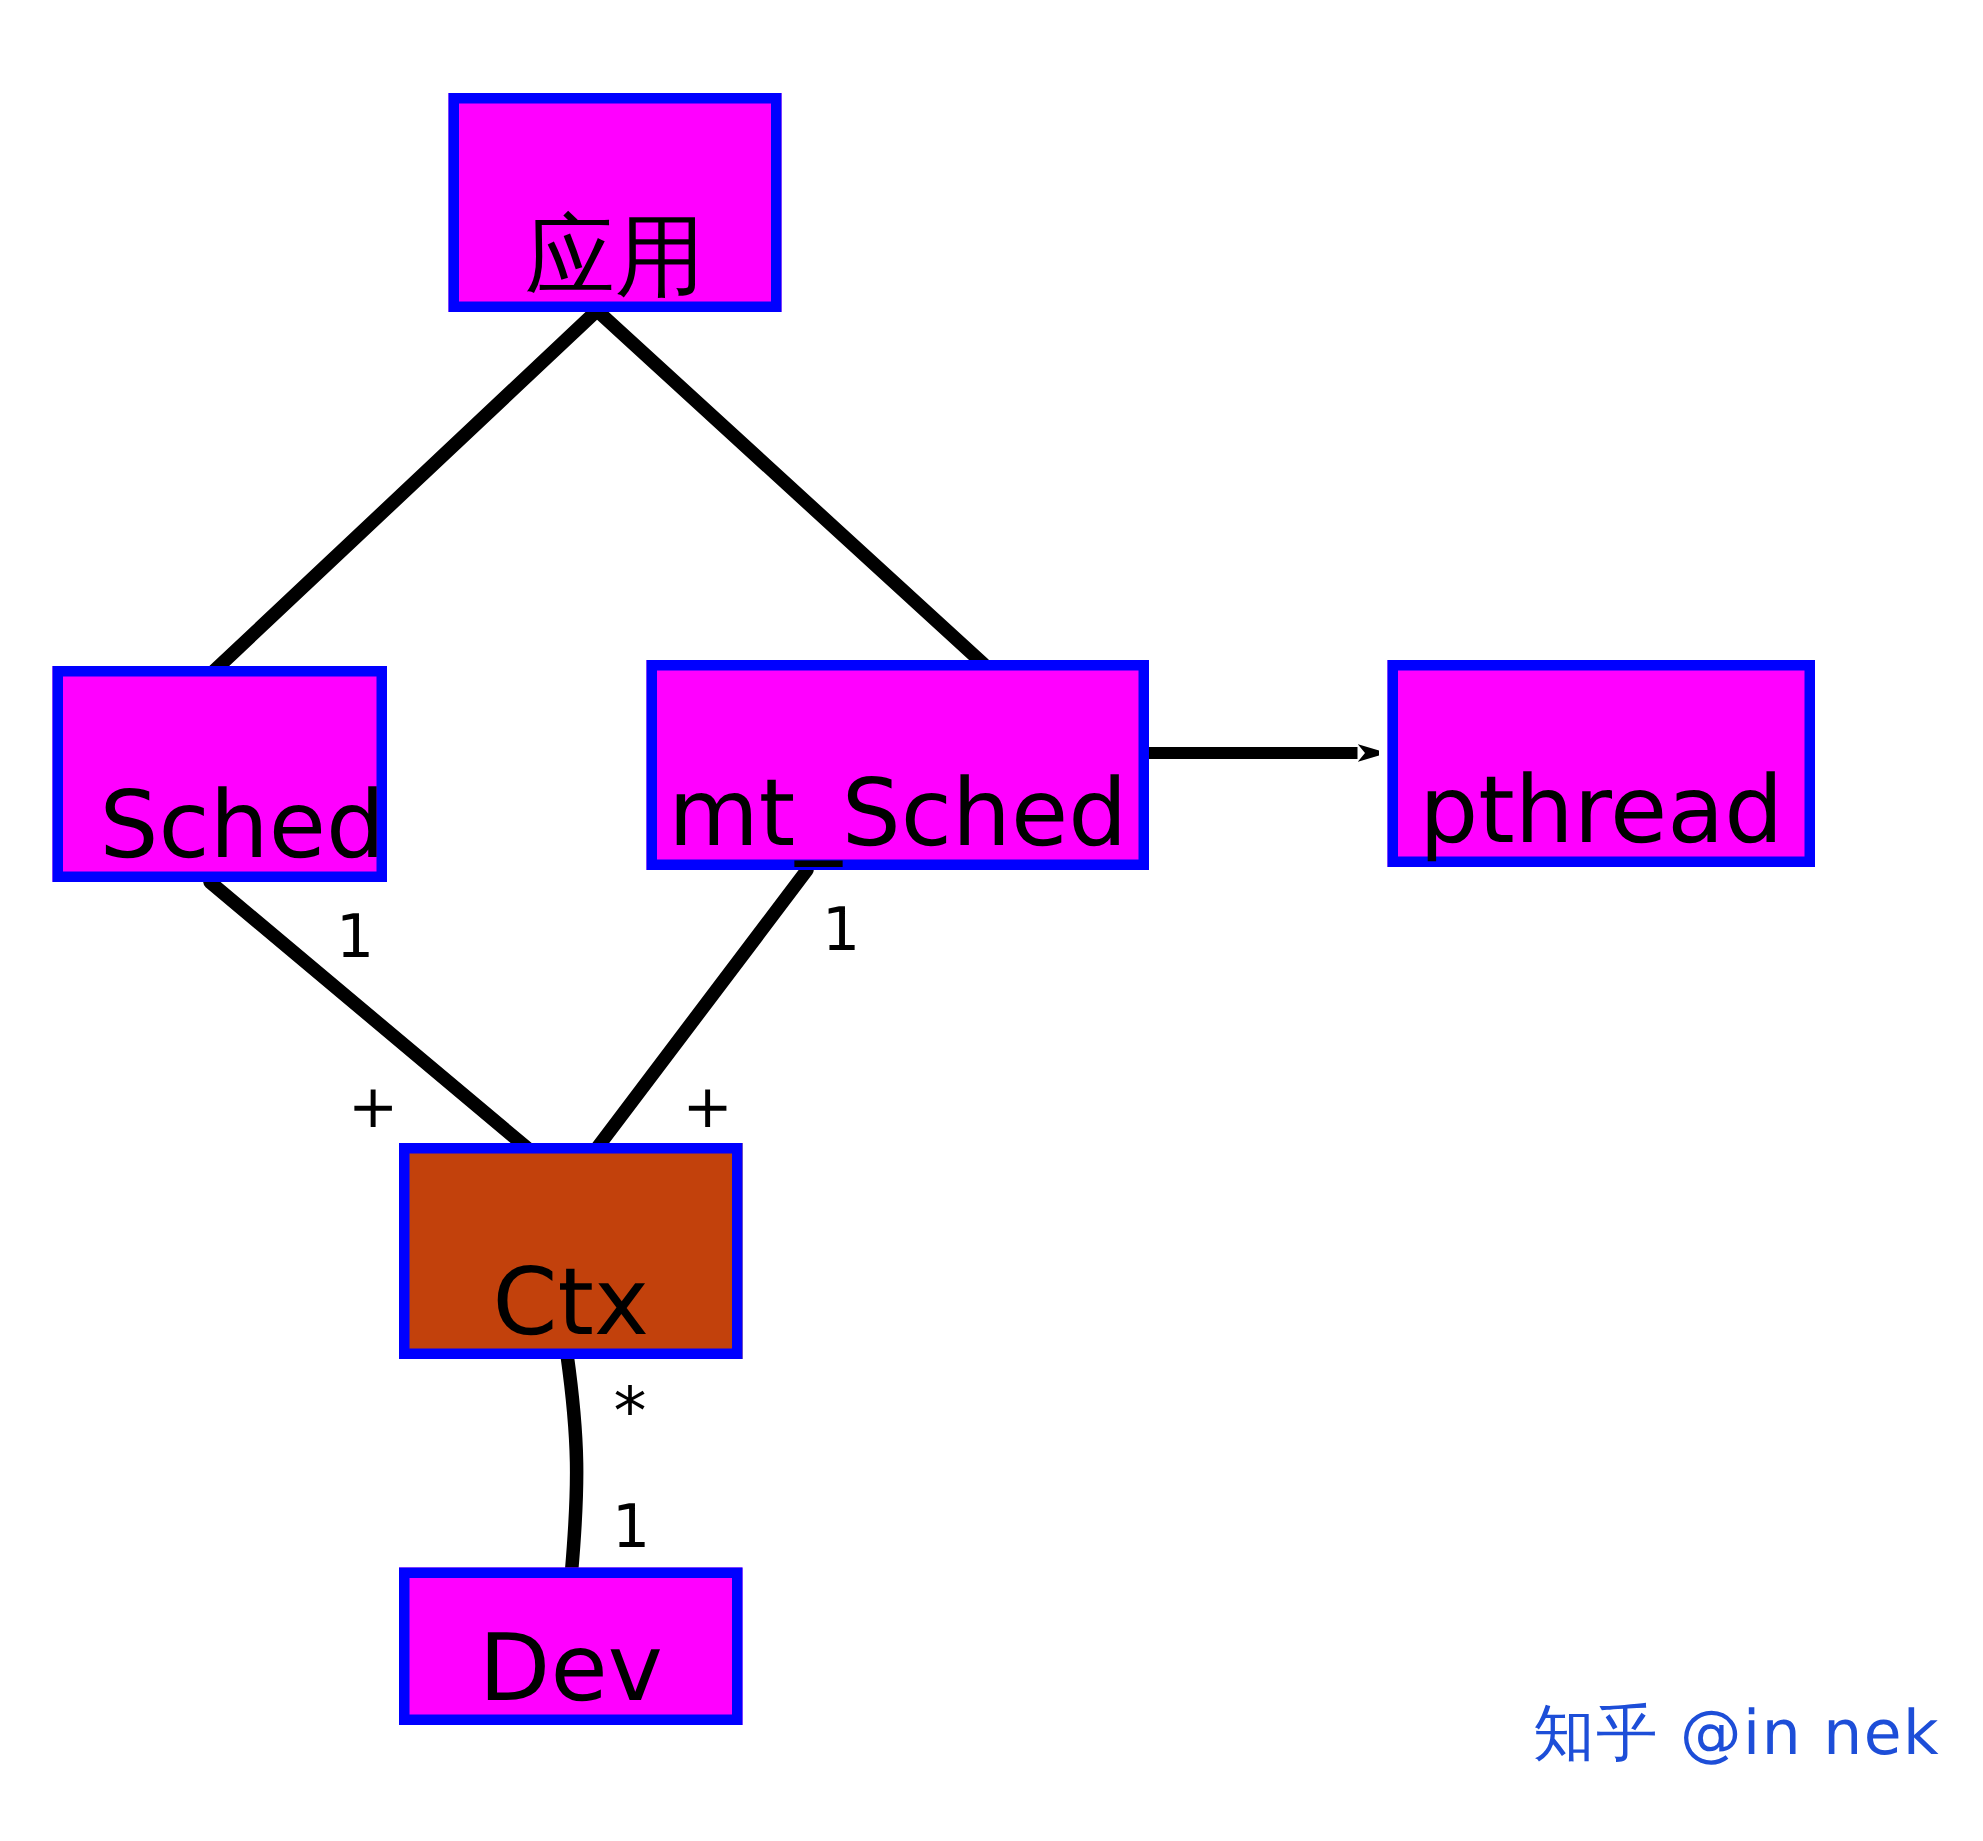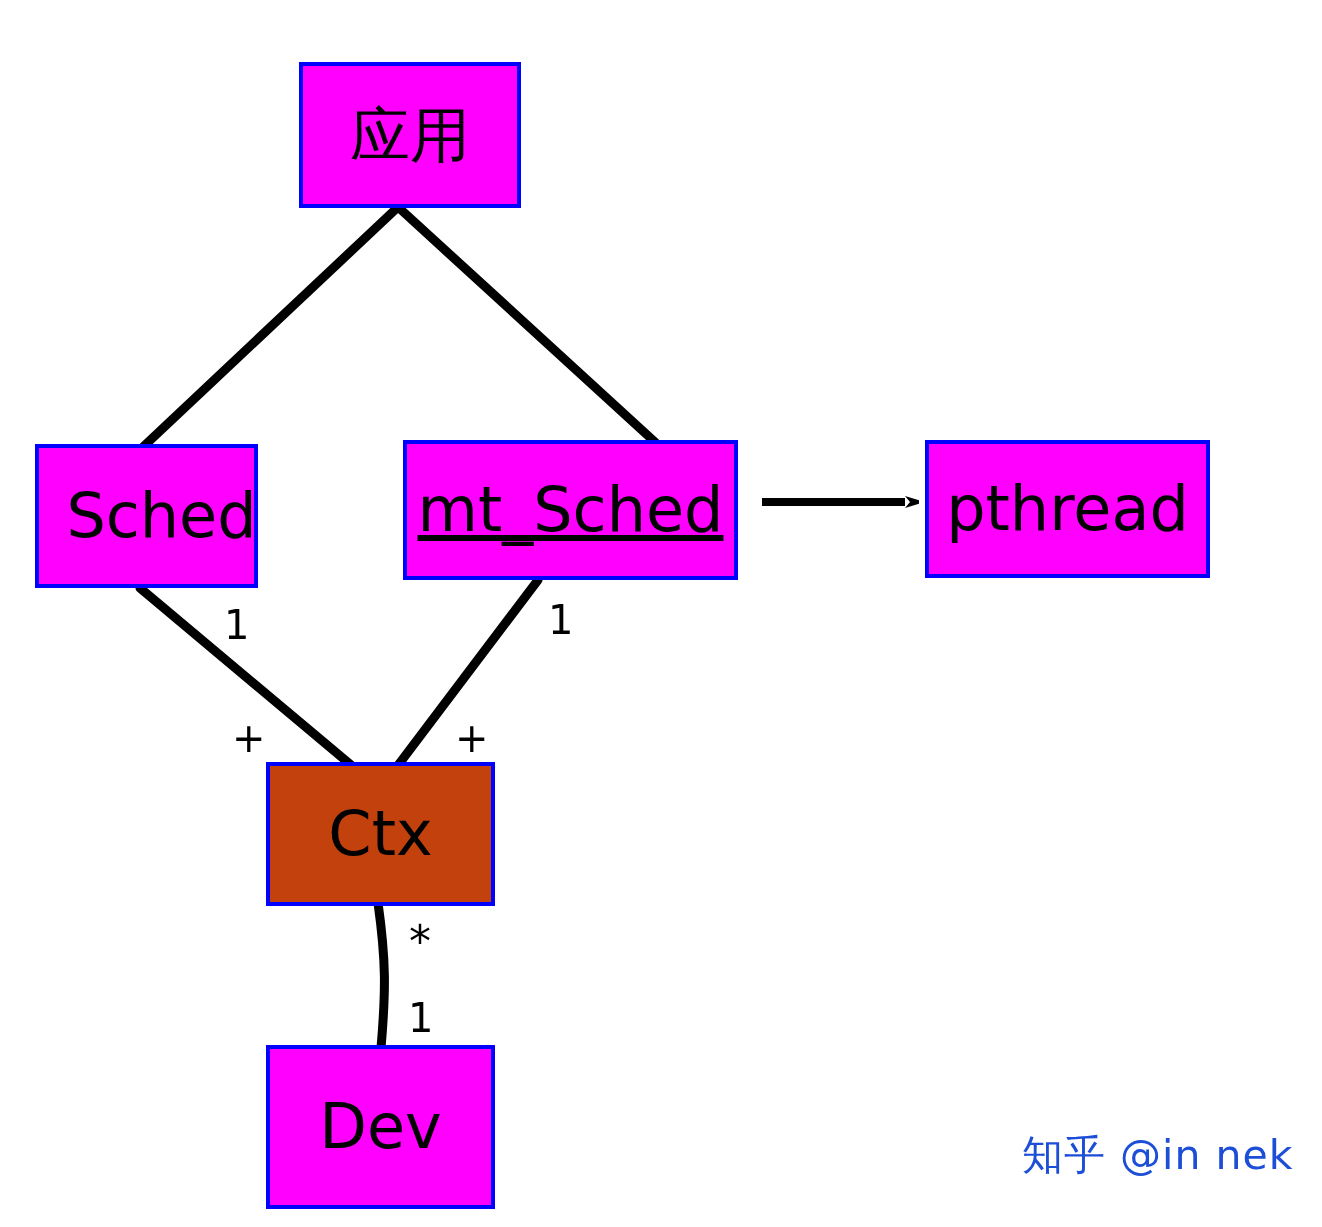--- a/index.html
+++ b/index.html
@@ -22,23 +22,23 @@
     left: 0;
     top: 0;
     width: 1322px;
     height: 1227px;
     pointer-events: none;
   }
   .node {
     position: absolute;
     box-sizing: border-box;
     background: #ff00ff;
-    border: 4px solid #404040;
+    border: 7px solid #404040;
     display: flex;
-    align-items: center;
+    align-items: flex-end;
     justify-content: center;
   }
   .node-label {
     color: #000000;
     font-weight: 400;
     line-height: 1;
     white-space: nowrap;
   }
   .lat-en {
     font-family: "DejaVu Sans", "Liberation Sans", sans-serif;
@@ -95,33 +95,33 @@
   </svg>
 
   <div class="node" id="node-app" style="left: 299px; top: 62px; width: 222px; height: 146px; background: rgb(255, 0, 255); border-color: rgb(0, 0, 255);">
     <span class="node-label lat-cjk">应用</span>
   </div>
 
   <div class="node" id="node-sched" style="left: 35px; top: 444px; width: 223px; height: 144px; background: rgb(255, 0, 255); border-color: rgb(0, 0, 255); padding-left: 30px;">
     <span class="node-label lat-en">Sched</span>
   </div>
 
-  <div class="node" id="node-mtsched" style="left: 403px; top: 440px; width: 335px; height: 140px; background: rgb(255, 0, 255); border-color: rgb(0, 0, 255); text-decoration: underline;">
+  <div class="node" id="node-mtsched" style="left: 431px; top: 440px; width: 335px; height: 140px; background: rgb(255, 0, 255); border-color: rgb(0, 0, 255);">
     <span class="node-label lat-en">mt_Sched</span>
   </div>
 
   <div class="node" id="node-pthread" style="left: 925px; top: 440px; width: 285px; height: 138px; background: rgb(255, 0, 255); border-color: rgb(0, 0, 255);">
     <span class="node-label lat-en">pthread</span>
   </div>
 
   <div class="node" id="node-ctx" style="left: 266px; top: 762px; width: 229px; height: 144px; background: #c2410c; border-color: rgb(0, 0, 255);">
     <span class="node-label lat-en">Ctx</span>
   </div>
 
-  <div class="node" id="node-dev" style="left: 266px; top: 1045px; width: 229px; height: 164px; background: rgb(255, 0, 255); border-color: rgb(0, 0, 255);">
+  <div class="node" id="node-dev" style="left: 266px; top: 1045px; width: 229px; height: 105px; background: rgb(255, 0, 255); border-color: rgb(0, 0, 255);">
     <span class="node-label lat-en">Dev</span>
   </div>
 
   <span class="edge-label" id="lbl-0" style="left: 224px; top: 605px;">1</span>
   <span class="edge-label" id="lbl-1" style="left: 232px; top: 718px;">+</span>
   <span class="edge-label" id="lbl-2" style="left: 548px; top: 600px;">1</span>
   <span class="edge-label" id="lbl-3" style="left: 455px; top: 718px;">+</span>
   <span class="edge-label star" id="lbl-4" style="left: 409px; top: 920px;">*</span>
   <span class="edge-label" id="lbl-5" style="left: 408px; top: 998px;">1</span>
 

